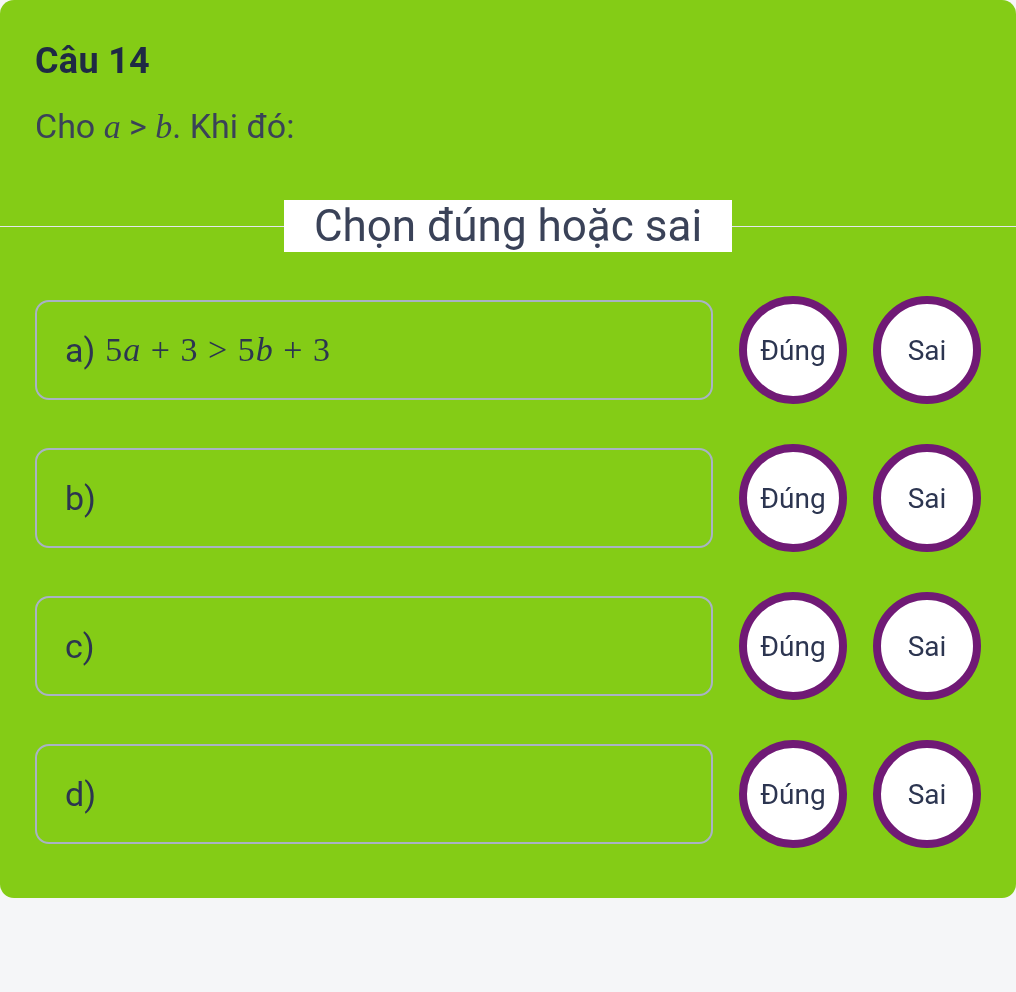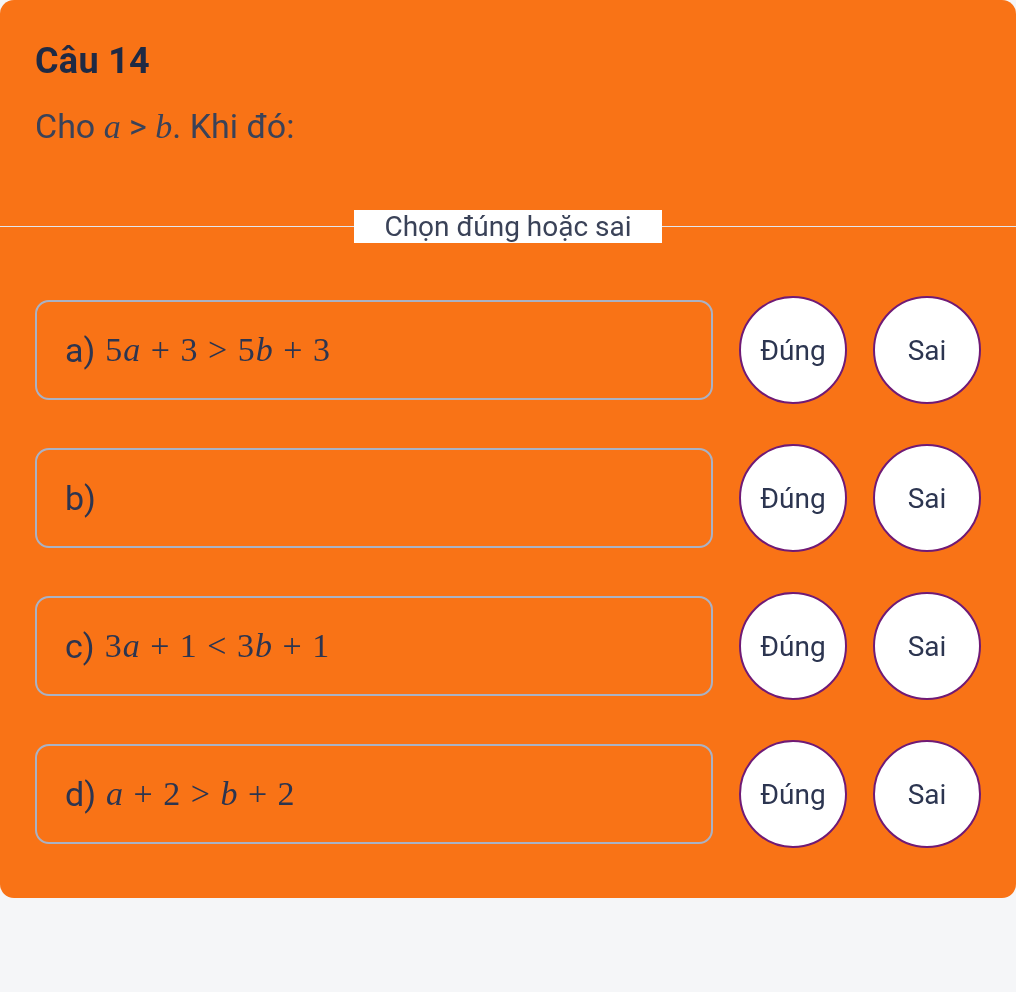--- a/index.html
+++ b/index.html
@@ -6,21 +6,21 @@
   html, body {
     margin: 0;
     padding: 0;
     width: 1016px;
     height: 992px;
     font-family: -apple-system, BlinkMacSystemFont, "Segoe UI", Roboto, Arial, sans-serif;
     background: #f5f6f8;
     color: #1f2a44;
   }
   .card {
-    background: #f97316;
+    background: #84cc16;
     border-radius: 14px;
     width: 1016px;
     padding: 40px 35px 50px 35px;
   }
   .q-title {
     font-size: 36px;
     font-weight: 700;
     color: #1f2a44;
     margin: 0 0 24px 0;
     letter-spacing: 0.3px;
@@ -43,21 +43,21 @@
   .divider-line {
     position: absolute;
     left: 0; right: 0; top: 50%;
     height: 1px;
     background: #e3e6ee;
   }
   .divider-label {
     position: relative;
     background: #ffffff;
     padding: 0 30px;
-    font-size: 28px;
+    font-size: 44px;
     color: #3a4258;
   }
   .options {
     display: flex;
     flex-direction: column;
     gap: 40px;
   }
   .opt-row {
     display: flex;
     align-items: center;
@@ -79,21 +79,21 @@
     font-family: Georgia, "Times New Roman", serif;
     font-style: normal;
     letter-spacing: 1px;
     text-align: right;
   }
   .opt-box .expr .mi { font-style: italic; }
   .btn-circle {
     width: 108px;
     height: 108px;
     border-radius: 999px;
-    border: 2px solid #701a75;
+    border: 8px solid #701a75;
     background: #ffffff;
     display: flex;
     align-items: center;
     justify-content: center;
     font-size: 28px;
     color: #2c3550;
     cursor: pointer;
     flex: 0 0 auto;
     user-select: none;
   }
@@ -129,29 +129,27 @@
       <div class="opt-box">
         <span class="letter">b)</span>
       </div>
       <div class="btn-circle">Đúng</div>
       <div class="btn-circle">Sai</div>
     </div>
 
     <div class="opt-row">
       <div class="opt-box">
         <span class="letter">c)</span>
-        <span class="expr">3<span class="mi">a</span> + 1 &lt; 3<span class="mi">b</span> + 1</span>
       </div>
       <div class="btn-circle">Đúng</div>
       <div class="btn-circle">Sai</div>
     </div>
 
     <div class="opt-row">
       <div class="opt-box">
         <span class="letter">d)</span>
-        <span class="expr"><span class="mi">a</span> + 2 &gt; <span class="mi">b</span> + 2</span>
       </div>
       <div class="btn-circle">Đúng</div>
       <div class="btn-circle">Sai</div>
     </div>
 
   </div>
 </div>
 
 </body></html>

